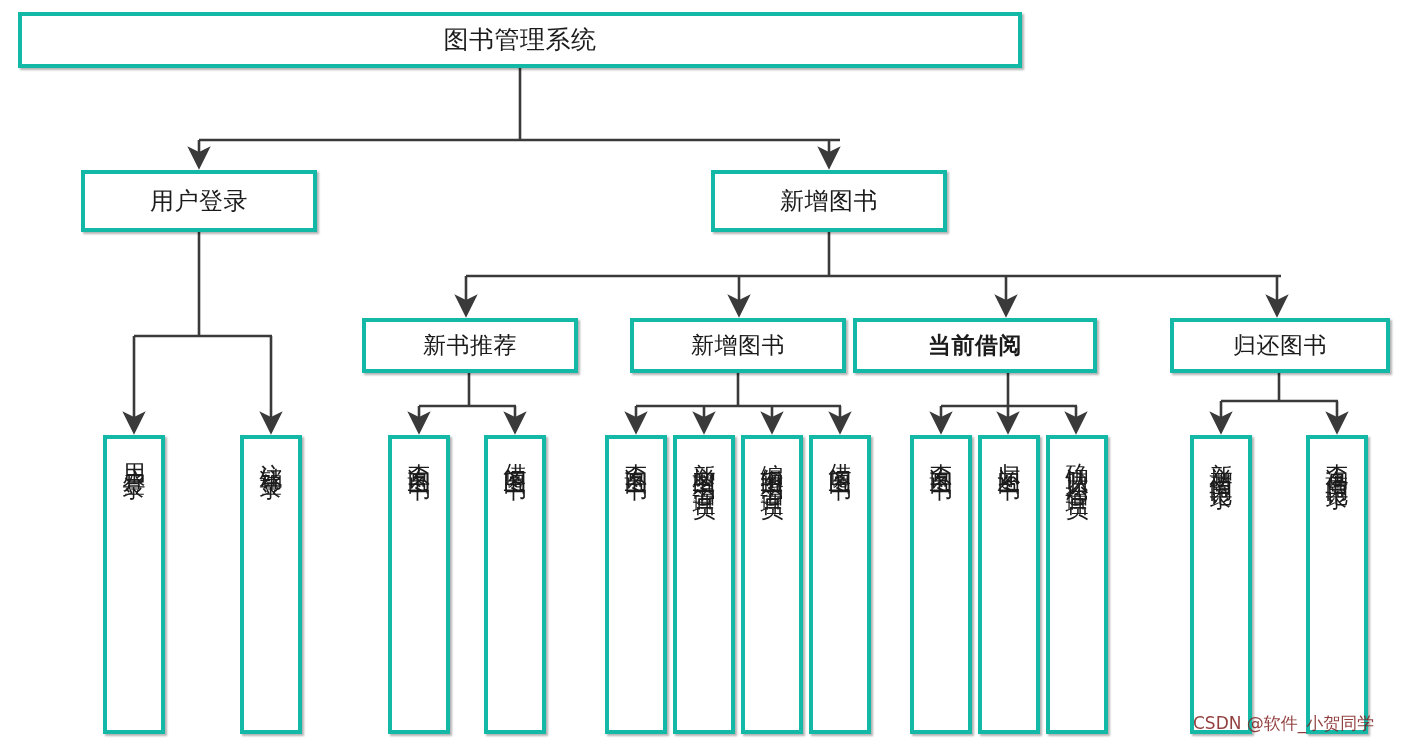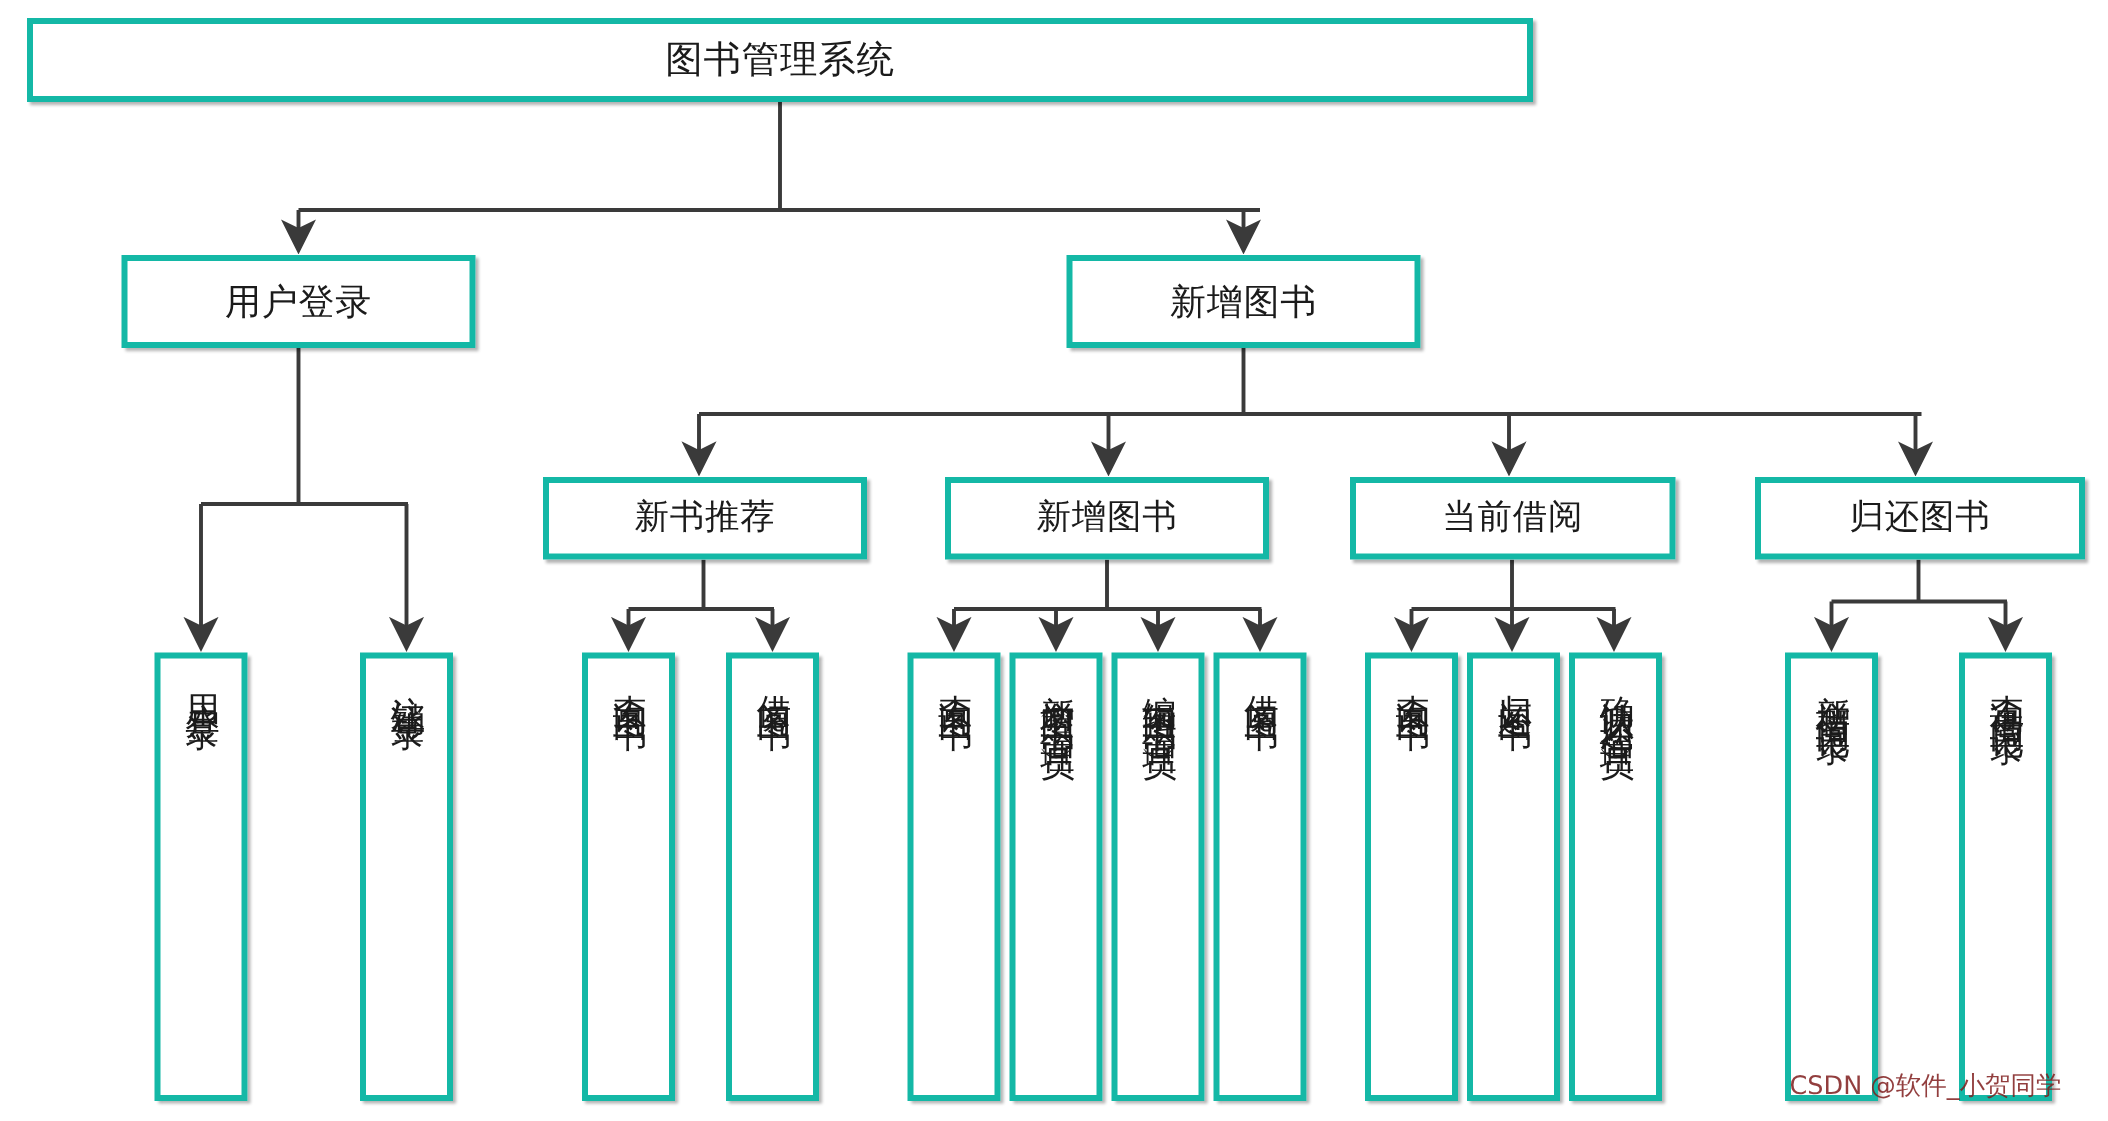--- a/index.html
+++ b/index.html
@@ -132,21 +132,21 @@
   <div class="node lvl2" style="left:711px; top:170px; width:236px; height:62px;">
     <span class="node-label">新增图书</span>
   </div>
 
   <div class="node lvl3" style="left:362px; top:318px; width:216px; height:55px;">
     <span class="node-label">新书推荐</span>
   </div>
   <div class="node lvl3" style="left:630px; top:318px; width:216px; height:55px;">
     <span class="node-label">新增图书</span>
   </div>
-  <div class="node lvl3" style="left:900px; top:318px; width:217px; height:55px;">
+  <div class="node lvl3" style="left:853px; top:318px; width:244px; height:55px;font-weight:bold;">
     <span class="node-label">当前借阅</span>
   </div>
   <div class="node lvl3" style="left:1170px; top:318px; width:220px; height:55px;">
     <span class="node-label">归还图书</span>
   </div>
 
   <div class="node leaf" style="left:103px; top:435px; width:62px; height:299px;">
     <span class="node-label">用户登录</span>
   </div>
   <div class="node leaf" style="left:240px; top:435px; width:62px; height:299px;">

